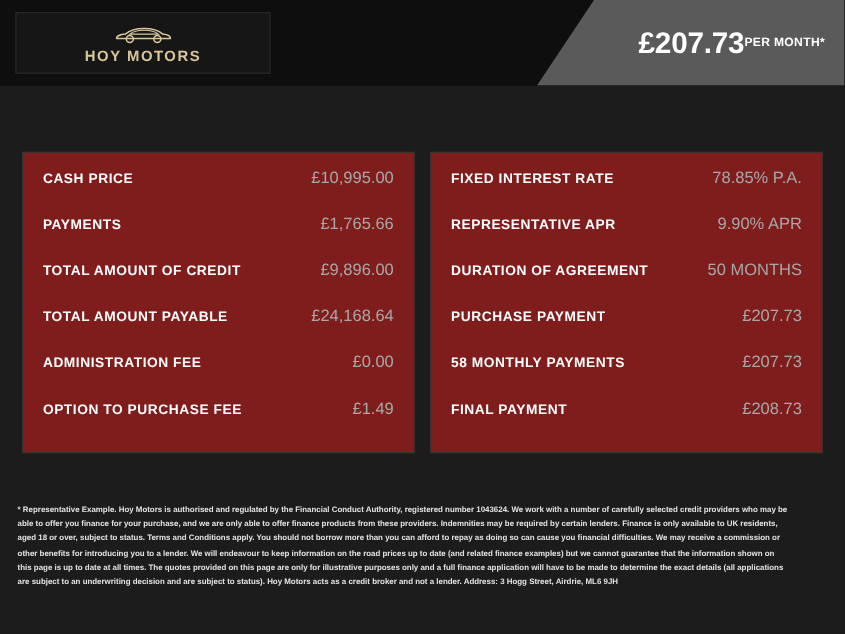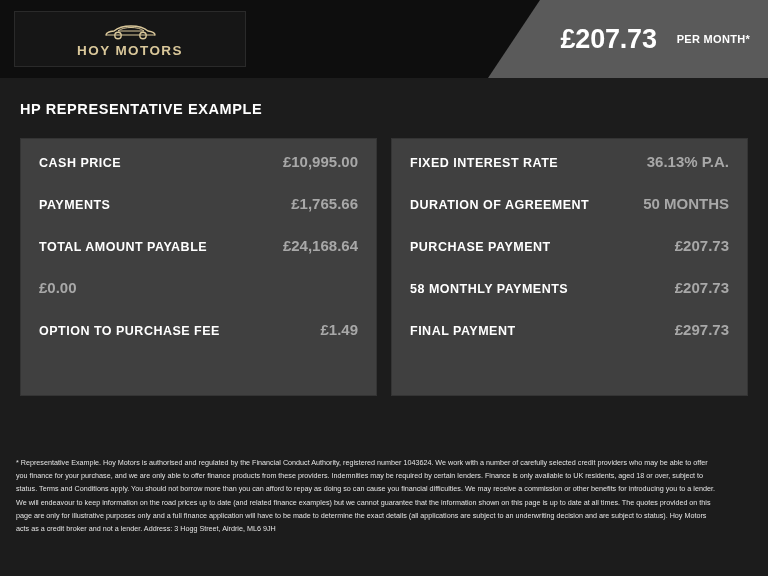--- a/index.html
+++ b/index.html
@@ -42,21 +42,21 @@
   .price-amount {
     font-size: 27px;
     font-weight: bold;
     color: #ffffff;
     letter-spacing: -0.2px;
   }
   .price-period {
     font-size: 11px;
     font-weight: bold;
     color: #ffffff;
-    margin-left: 20px;
+    margin-left: 0;
     letter-spacing: 0.3px;
   }
 
   .logo-box {
     position: absolute;
     left: 14px;
     top: 11px;
     width: 232px;
     height: 56px;
     background: #161616;
@@ -90,53 +90,53 @@
   .panels {
     position: absolute;
     left: 20px;
     top: 138px;
     width: 728px;
     display: flex;
     gap: 14px;
   }
   .panel {
     width: 357px;
-    background: #404040;
+    background: #7f1d1d;
     border: 1px solid #343434;
-    padding: 14px 18px 32px 18px;
+    padding: 14px 18px 6px 18px;
   }
   .row {
     display: flex;
     align-items: baseline;
     justify-content: space-between;
     height: 42px;
   }
   .row-label {
     font-size: 12.5px;
     font-weight: bold;
     letter-spacing: 0.5px;
     color: #ffffff;
     white-space: nowrap;
   }
   .row-value {
     font-size: 15px;
-    font-weight: bold;
+    font-weight: normal;
     color: #a8a8a8;
     white-space: nowrap;
   }
 
   
   .disclaimer {
     position: absolute;
     left: 16px;
     top: 456px;
     width: 700px;
     font-size: 7.2px;
     line-height: 13.2px;
-    font-weight: normal;
+    font-weight: bold;
     color: #e3e3e3;
     text-align: left;
   }
 </style>
 </head>
 <body>
 
 <div class="page">
 
   <div class="header">
@@ -151,66 +151,74 @@
       </svg>
       <div class="logo-text">HOY MOTORS</div>
     </div>
 
     <div class="header-price-panel">
       <span class="price-amount">£207.73</span>
       <span class="price-period">PER MONTH*</span>
     </div>
   </div>
 
-  <div class="section-title">HP REPRESENTATIVE EXAMPLE</div>
 
   <div class="panels">
 
     <div class="panel">
       <div class="row">
         <span class="row-label">CASH PRICE</span>
         <span class="row-value">£10,995.00</span>
       </div>
       <div class="row">
         <span class="row-label">PAYMENTS</span>
         <span class="row-value">£1,765.66</span>
       </div>
       <div class="row">
+        <span class="row-label">TOTAL AMOUNT OF CREDIT</span>
+        <span class="row-value">£9,896.00</span>
+      </div>
+      <div class="row">
         <span class="row-label">TOTAL AMOUNT PAYABLE</span>
         <span class="row-value">£24,168.64</span>
       </div>
       <div class="row">
+        <span class="row-label">ADMINISTRATION FEE</span>
         <span class="row-value">£0.00</span>
       </div>
       <div class="row">
         <span class="row-label">OPTION TO PURCHASE FEE</span>
         <span class="row-value">£1.49</span>
       </div>
     </div>
 
     <div class="panel">
       <div class="row">
         <span class="row-label">FIXED INTEREST RATE</span>
-        <span class="row-value">36.13% P.A.</span>
+        <span class="row-value">78.85% P.A.</span>
+      </div>
+      <div class="row">
+        <span class="row-label">REPRESENTATIVE APR</span>
+        <span class="row-value">9.90% APR</span>
       </div>
       <div class="row">
         <span class="row-label">DURATION OF AGREEMENT</span>
         <span class="row-value">50 MONTHS</span>
       </div>
       <div class="row">
         <span class="row-label">PURCHASE PAYMENT</span>
         <span class="row-value">£207.73</span>
       </div>
       <div class="row">
         <span class="row-label">58 MONTHLY PAYMENTS</span>
         <span class="row-value">£207.73</span>
       </div>
       <div class="row">
         <span class="row-label">FINAL PAYMENT</span>
-        <span class="row-value">£297.73</span>
+        <span class="row-value">£208.73</span>
       </div>
     </div>
 
   </div>
 
   <div class="disclaimer">* Representative Example. Hoy Motors is authorised and regulated by the Financial Conduct Authority, registered number 1043624. We work with a number of carefully selected credit providers who may be able to offer you finance for your purchase, and we are only able to offer finance products from these providers. Indemnities may be required by certain lenders. Finance is only available to UK residents, aged 18 or over, subject to status. Terms and Conditions apply. You should not borrow more than you can afford to repay as doing so can cause you financial difficulties. We may receive a commission or other benefits for introducing you to a lender. We will endeavour to keep information on the road prices up to date (and related finance examples) but we cannot guarantee that the information shown on this page is up to date at all times. The quotes provided on this page are only for illustrative purposes only and a full finance application will have to be made to determine the exact details (all applications are subject to an underwriting decision and are subject to status). Hoy Motors acts as a credit broker and not a lender. Address: 3 Hogg Street, Airdrie, ML6 9JH</div>
 
 </div>
 
 </body></html>

